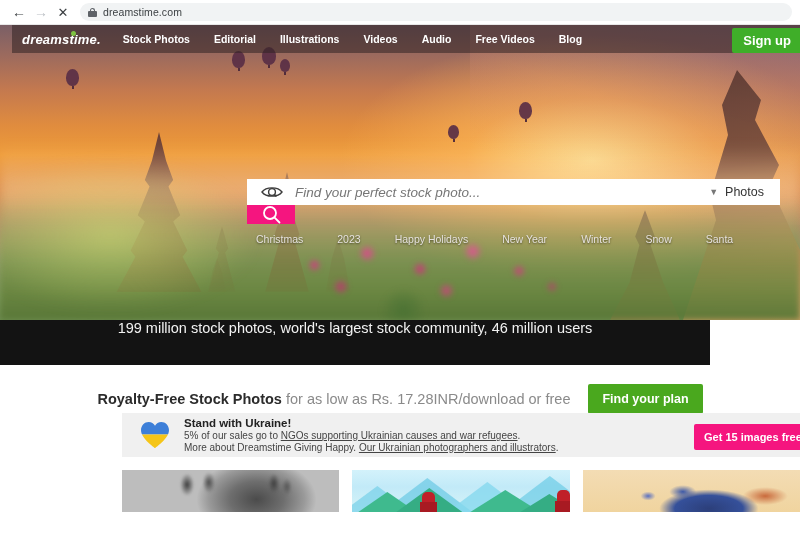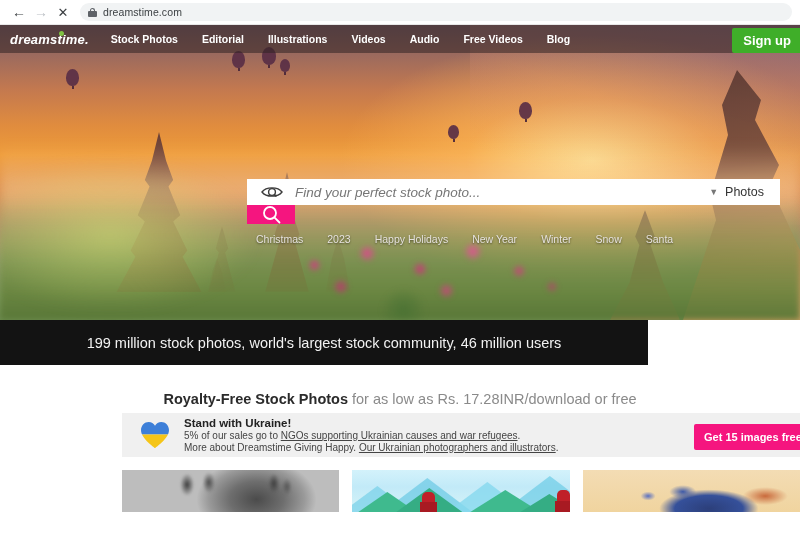--- a/index.html
+++ b/index.html
@@ -157,21 +157,21 @@
     opacity: .92;
   }
   .balloon::after {
     content: ""; position: absolute;
     left: 50%; transform: translateX(-50%);
     bottom: -3px; width: 2px; height: 3px; background: #4a2739;
   }
 
   
   .site-header {
-    position: absolute; top: 0; left: 0; right: 0; height: 28px;
+    position: absolute; top: 0; left: 12px; right: 0; height: 28px;
     background: rgba(50,34,34,.55);
     display: flex; align-items: center;
     padding: 0 0 0 10px;
     z-index: 5;
   }
   .logo {
     font-size: 13px; font-weight: 700; color: #fff;
     letter-spacing: .2px; position: relative; margin-right: 22px;
     font-style: italic;
   }
@@ -222,32 +222,32 @@
     font-size: 12.5px; color: #333; cursor: pointer;
   }
   .chev { font-size: 9px; color: #777; }
   .search-btn {
     width: 48px; background: #f5157f;
     display: flex; align-items: center; justify-content: center;
     flex: 0 0 auto; cursor: pointer;
   }
   .tags {
     position: absolute; left: 256px; top: 208px;
-    display: flex; align-items: center; gap: 24px; z-index: 6;
+    display: flex; align-items: center; gap: 34px; z-index: 6;
   }
   .tag {
     font-size: 10.5px; color: #e6e2dd; cursor: pointer;
     text-shadow: 0 1px 2px rgba(0,0,0,.5);
   }
 
   
   .stats-band {
-    width: 648px; height: 45px;
+    width: 710px; height: 45px;
     background: #131313;
-    display: flex; align-items: center; justify-content: center;
+    display: flex; align-items: flex-start; justify-content: center;
   }
   .stats-text { color: #f2f2f2; font-size: 14.5px; }
 
   
   .royalty-row {
     width: 800px; height: 48px;
     display: flex; align-items: center; justify-content: center;
     gap: 18px; background: #fff; padding-top: 20px;
   }
   .royalty-text { font-size: 14.5px; color: #8a8a8a; }
@@ -411,20 +411,21 @@
 </div>
 
 <div class="stats-band">
   <div class="stats-text">199 million stock photos, world's largest stock community, 46 million users</div>
 </div>
 
 <div class="royalty-row">
   <div class="royalty-text">
     <b>Royalty-Free Stock Photos</b><span> for as low as Rs. 17.28INR/download or free</span>
   </div>
+  <div class="plan-btn">Find your plan</div>
 </div>
 
 <div class="ukraine-wrap">
   <div class="ukraine">
     <span class="heart">
       <svg width="30" height="28" viewBox="0 0 30 28">
         <defs>
           <clipPath id="hclip">
             <path d="M15 27 C15 27, 1 17.5, 1 9.2 C1 4.4, 4.6 1, 8.7 1 C11.4 1, 13.8 2.5, 15 4.8 C16.2 2.5, 18.6 1, 21.3 1 C25.4 1, 29 4.4, 29 9.2 C29 17.5, 15 27, 15 27 Z"></path>
           </clipPath>

